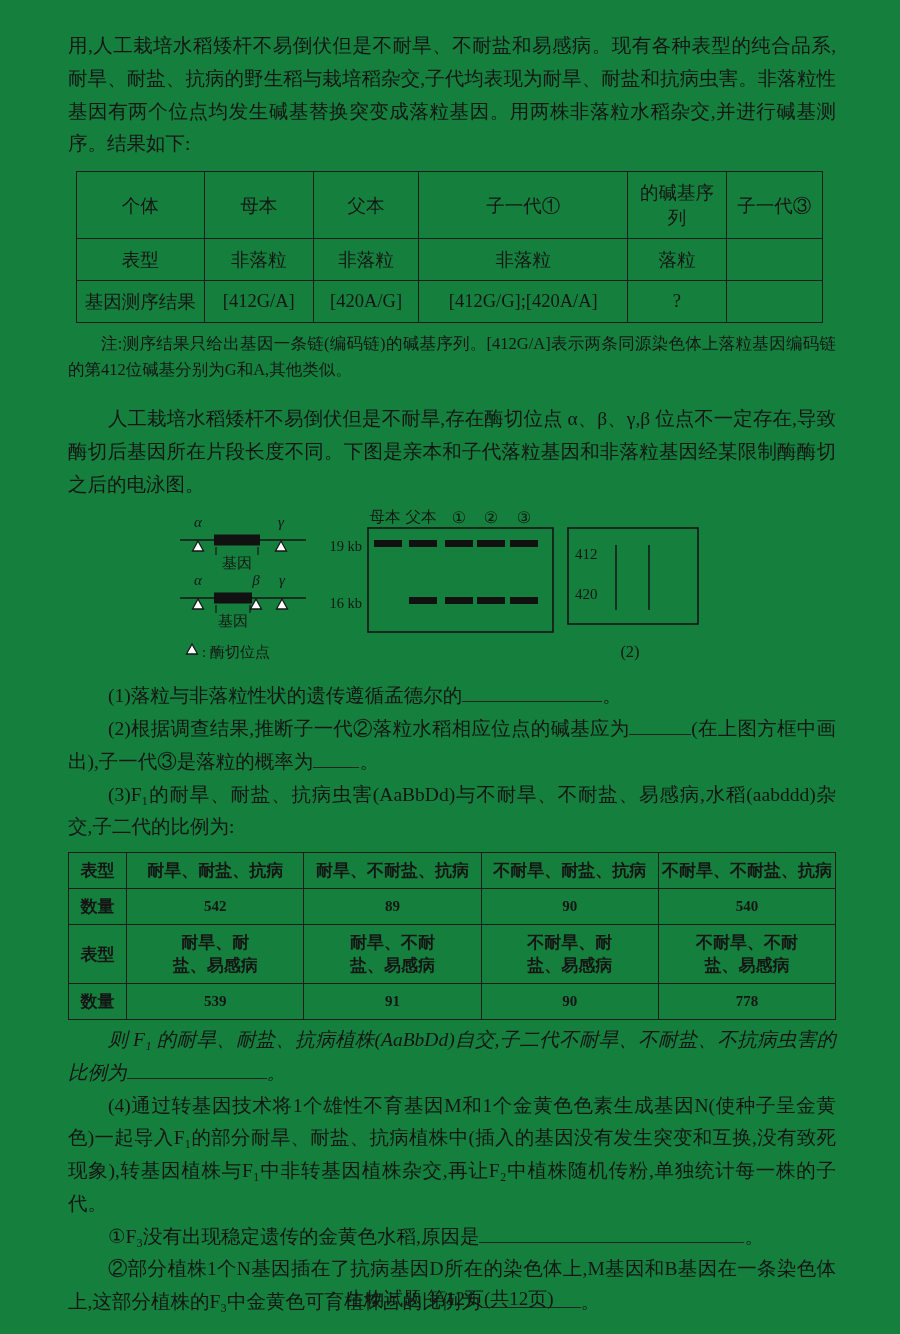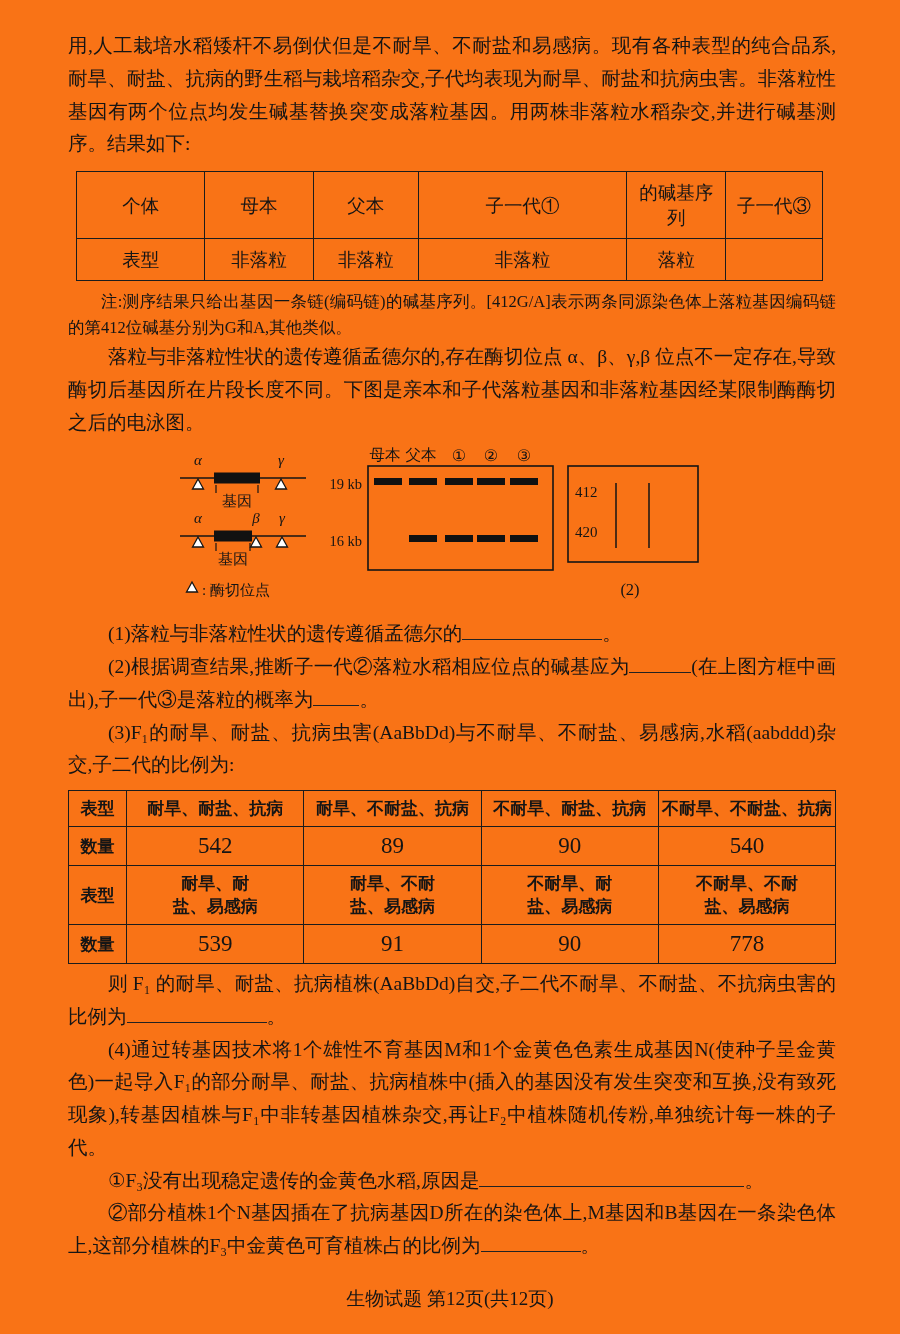--- a/index.html
+++ b/index.html
@@ -1,40 +1,40 @@
 <!DOCTYPE html>
 <html><head>
 <meta charset="utf-8">
 <style>
   * { margin:0; padding:0; box-sizing:border-box; }
   html,body { background:#ffffff; }
   .page {
-    width:900px; height:1334px; background:#f97316; color:#151515;
+    width:900px; height:1334px; background:#15803d; color:#151515;
     font-family:"Liberation Serif","DejaVu Serif",serif;
     position:relative; overflow:hidden; margin:0 auto;
   }
   .content { padding:30px 64px 0 68px; }
   p.body { font-size:19.5px; line-height:1.68; text-align:justify; }
   .indent { text-indent:2.05em; }
-  .note { font-size:16.5px; line-height:1.55; text-align:justify; margin:8px 0 1px; text-indent:2em; }
+  .note { font-size:16.5px; line-height:1.55; text-align:justify; margin:8px 0 21px; text-indent:2em; }
   table { border-collapse:collapse; }
   .t1 { margin:10px 13px 2px 8px; table-layout:fixed; }
   .t1 td { border:1.6px solid #1c1c1c; text-align:center; vertical-align:middle;
            font-size:18.5px; padding:8px 3px; overflow:hidden; }
   .t2 { width:100%; margin:8px 0 4px; table-layout:fixed; }
   .t2 td { border:1.6px solid #1c1c1c; text-align:center; vertical-align:middle;
-           font-size:23px; padding:6px 3px; white-space:pre-line; }
+           font-size:15px; padding:6px 3px; white-space:pre-line;font-weight:bold; }
   .t2 td.ph, .t2 td.lbl { font-weight:bold; font-size:17px; }
   .blank { display:inline-block; border-bottom:1.5px solid #222; height:1em; }
   .w140 { width:140px; } .w60 { width:62px; } .w45 { width:46px; }
   .w265 { width:265px; } .w100 { width:100px; }
   .figure { margin:6px 0 4px 110px; }
   svg text { font-family:"Liberation Serif","DejaVu Serif",serif; fill:#151515; stroke:none; }
   .footer { position:absolute; bottom:22px; left:0; width:100%; text-align:center; font-size:19px; }
-  .qgap { margin-top:2px; }
+  .qgap { margin-top:2px;font-style:italic; }
 </style>
 </head>
 <body>
 
 <div class="page">
   <div class="content">
 
     <p class="body">用,人工栽培水稻矮杆不易倒伏但是不耐旱、不耐盐和易感病。现有各种表型的纯合品系,耐旱、耐盐、抗病的野生稻与栽培稻杂交,子代均表现为耐旱、耐盐和抗病虫害。非落粒性基因有两个位点均发生碱基替换突变成落粒基因。用两株非落粒水稻杂交,并进行碱基测序。结果如下:</p>
 
     <table class="t1">
@@ -56,26 +56,34 @@
           <td>子一代③</td>
         </tr>
         <tr>
           <td>表型</td>
           <td>非落粒</td>
           <td>非落粒</td>
           <td>非落粒</td>
           <td>落粒</td>
           <td></td>
         </tr>
+        <tr>
+          <td>基因测序结果</td>
+          <td>[412G/A]</td>
+          <td>[420A/G]</td>
+          <td>[412G/G];[420A/A]</td>
+          <td>?</td>
+          <td></td>
+        </tr>
       </tbody>
     </table>
 
     <p class="note">注:测序结果只给出基因一条链(编码链)的碱基序列。[412G/A]表示两条同源染色体上落粒基因编码链的第412位碱基分别为G和A,其他类似。</p>
 
-    <p class="body indent">落粒与非落粒性状的遗传遵循孟德尔的,存在酶切位点 α、β、γ,β 位点不一定存在,导致酶切后基因所在片段长度不同。下图是亲本和子代落粒基因和非落粒基因经某限制酶酶切之后的电泳图。</p>
+    <p class="body indent">人工栽培水稻矮杆不易倒伏但是不耐旱,存在酶切位点 α、β、γ,β 位点不一定存在,导致酶切后基因所在片段长度不同。下图是亲本和子代落粒基因和非落粒基因经某限制酶酶切之后的电泳图。</p>
 
     <div class="figure">
       <svg width="545" height="165" viewBox="0 0 545 165">
 
         <g>
           <text x="20" y="20" font-size="15" font-style="italic" text-anchor="middle">α</text>
           <text x="103" y="20" font-size="15" font-style="italic" text-anchor="middle">γ</text>
           <line x1="2" y1="33" x2="128" y2="33" stroke="#151515" stroke-width="1.5"></line>
           <path d="M20 34 L14.5 44 L25.5 44 Z" fill="#fff" stroke="#151515" stroke-width="1.3"></path>
           <path d="M103 34 L97.5 44 L108.5 44 Z" fill="#fff" stroke="#151515" stroke-width="1.3"></path>

